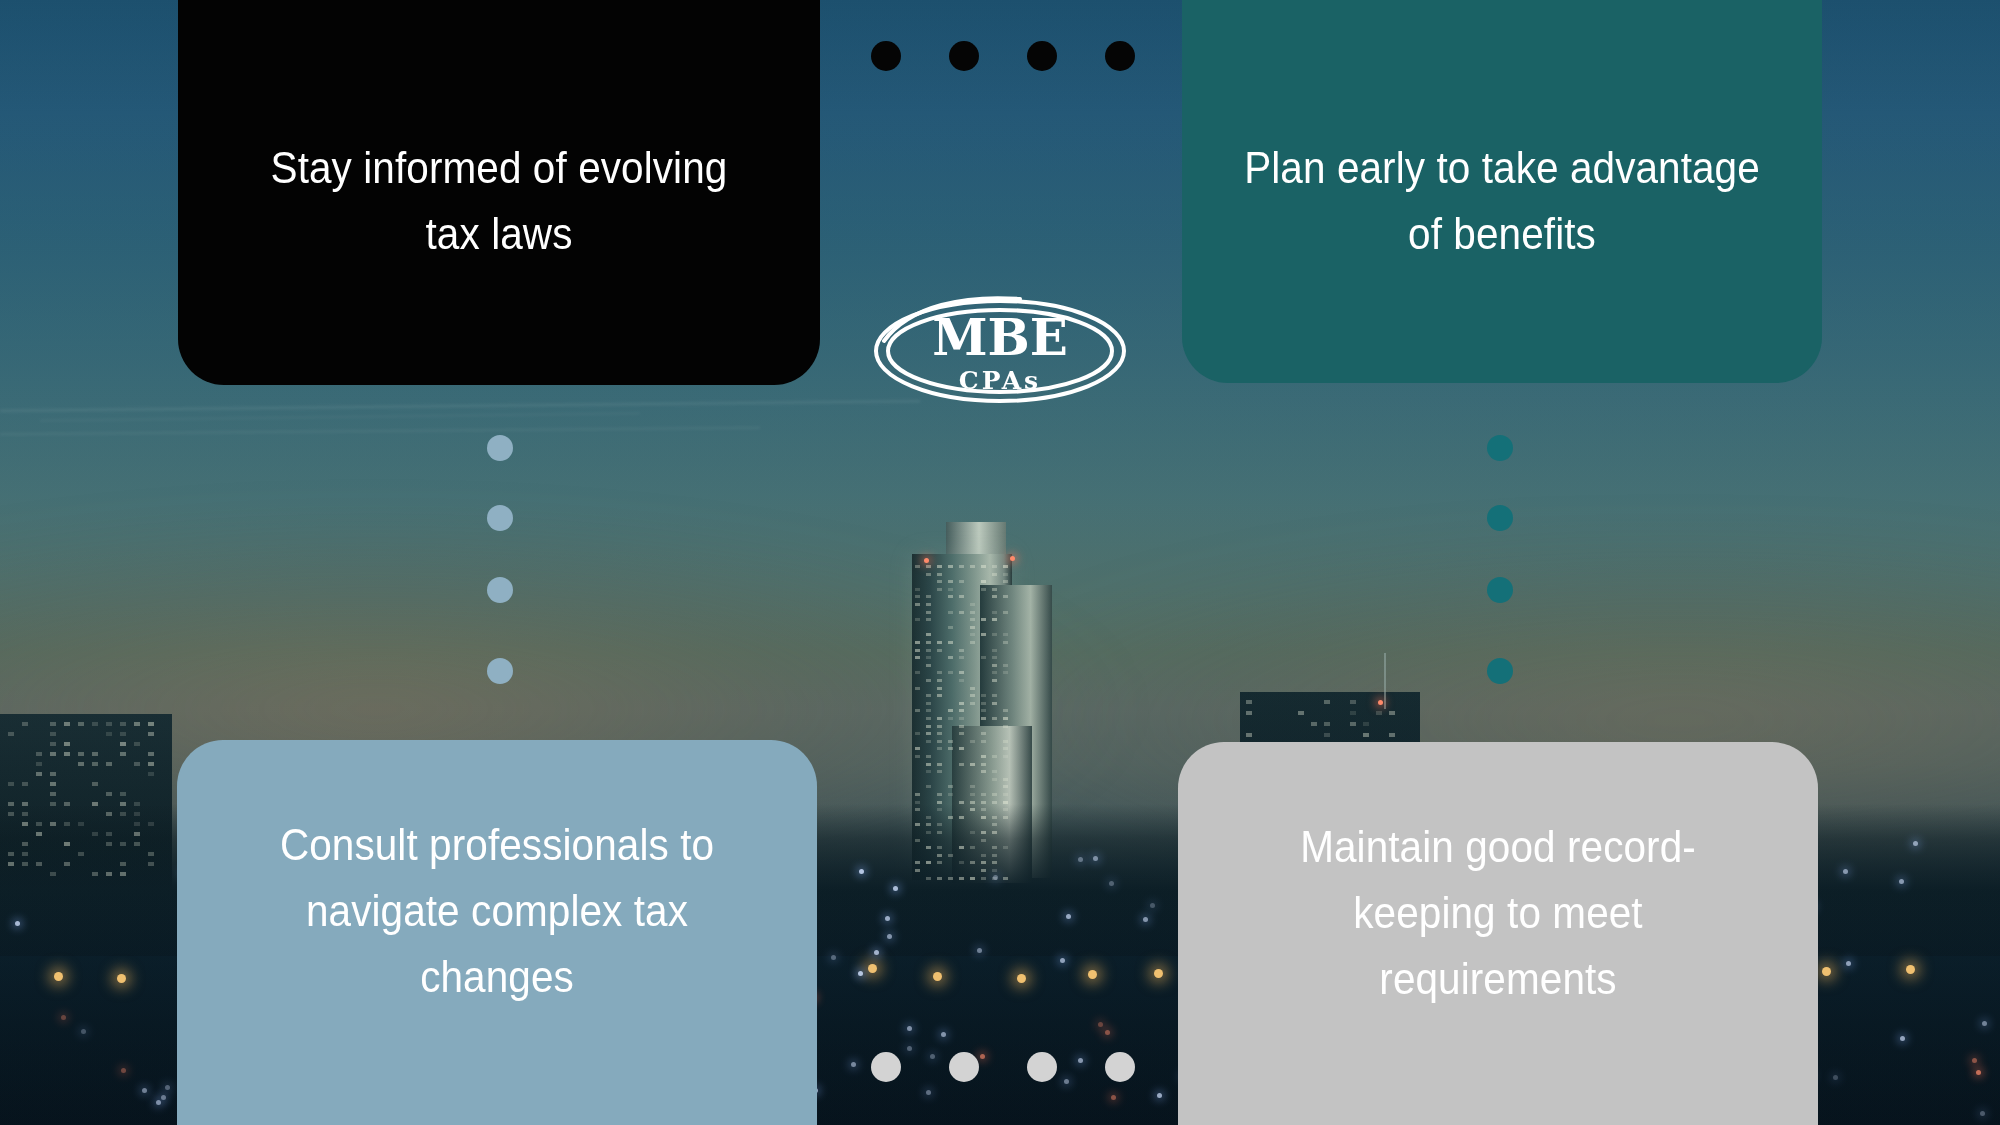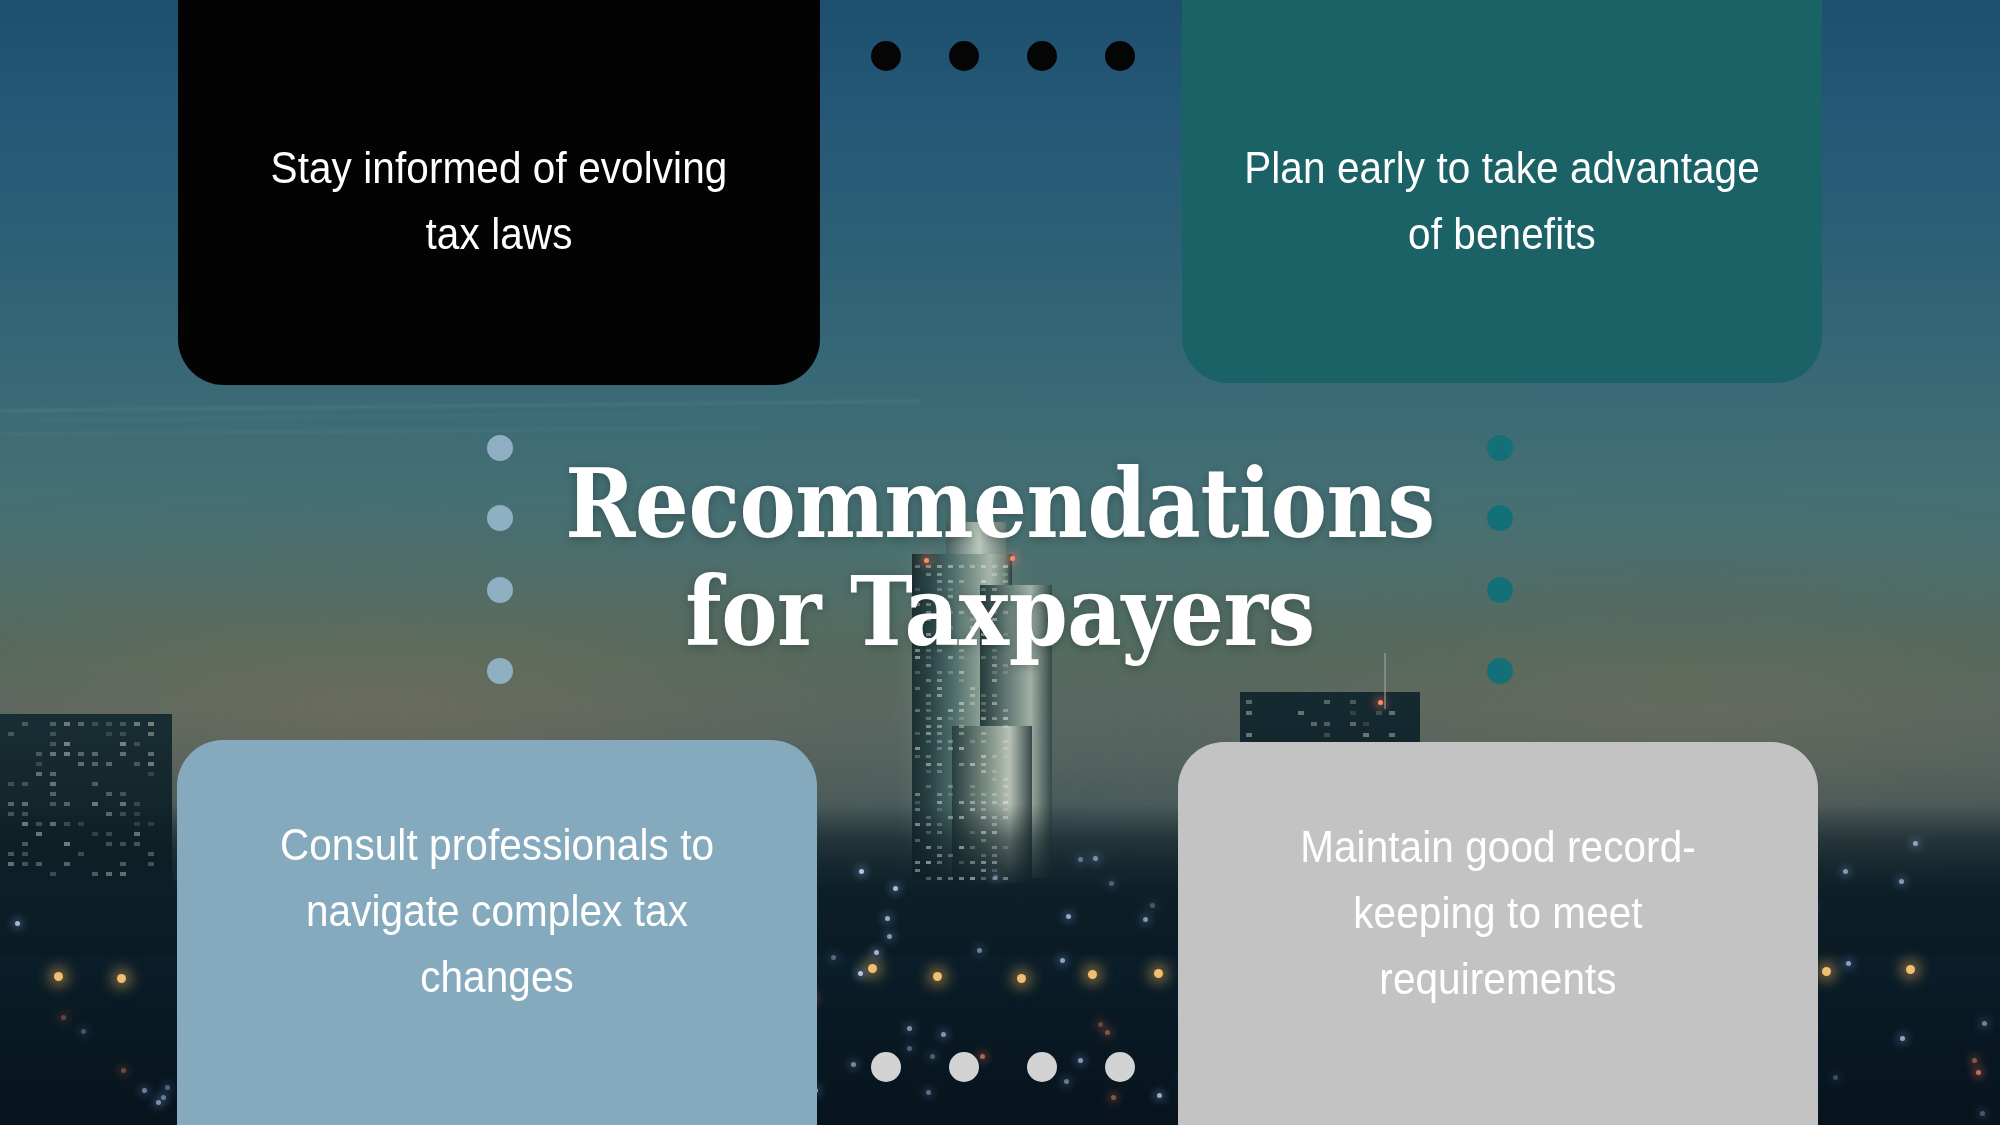--- a/index.html
+++ b/index.html
@@ -741,25 +741,30 @@
   </div>
 
   <div class="card" id="card-bl" style="background: rgb(133, 170, 189);">
     <span class="txt" style="color: rgb(255, 255, 255);">Consult professionals to navigate complex tax changes</span>
   </div>
 
   <div class="card" id="card-br" style="background: rgb(195, 195, 195);">
     <span class="txt" style="color: rgb(255, 255, 255);">Maintain good record-keeping to meet requirements</span>
   </div>
 
-
-  <div id="headline">
-    <span class="ln ln1">Recommendations</span>
-    <span class="ln ln2">for Taxpayers</span>
+  <div id="logo">
+    <svg viewBox="0 0 260 116" xmlns="http://www.w3.org/2000/svg">
+      <ellipse cx="130" cy="58" rx="124" ry="50" fill="none" stroke="#ffffff" stroke-width="4"></ellipse>
+      <ellipse cx="130" cy="58" rx="112" ry="41" fill="none" stroke="#ffffff" stroke-width="4"></ellipse>
+      <path d="M14 48 C 40 12, 96 2, 150 6" fill="none" stroke="#ffffff" stroke-width="4" stroke-linecap="round"></path>
+      <text x="130" y="62" text-anchor="middle" font-family="DejaVu Serif, Liberation Serif, serif" font-weight="700" font-size="50" fill="#ffffff">MBE</text>
+      <text x="130" y="96" text-anchor="middle" font-family="DejaVu Serif, Liberation Serif, serif" font-weight="700" font-size="25" letter-spacing="3" fill="#ffffff">CPAs</text>
+    </svg>
   </div>
+
 
   <div id="decor-dots">
       <div class="dot dot-top" style="left: 871px; top: 41px;"></div>
       <div class="dot dot-top" style="left: 949px; top: 41px;"></div>
       <div class="dot dot-top" style="left: 1027px; top: 41px;"></div>
       <div class="dot dot-top" style="left: 1105px; top: 41px;"></div>
       <div class="dot dot-bot" style="left: 871px; top: 1052px;"></div>
       <div class="dot dot-bot" style="left: 949px; top: 1052px;"></div>
       <div class="dot dot-bot" style="left: 1027px; top: 1052px;"></div>
       <div class="dot dot-bot" style="left: 1105px; top: 1052px;"></div>

